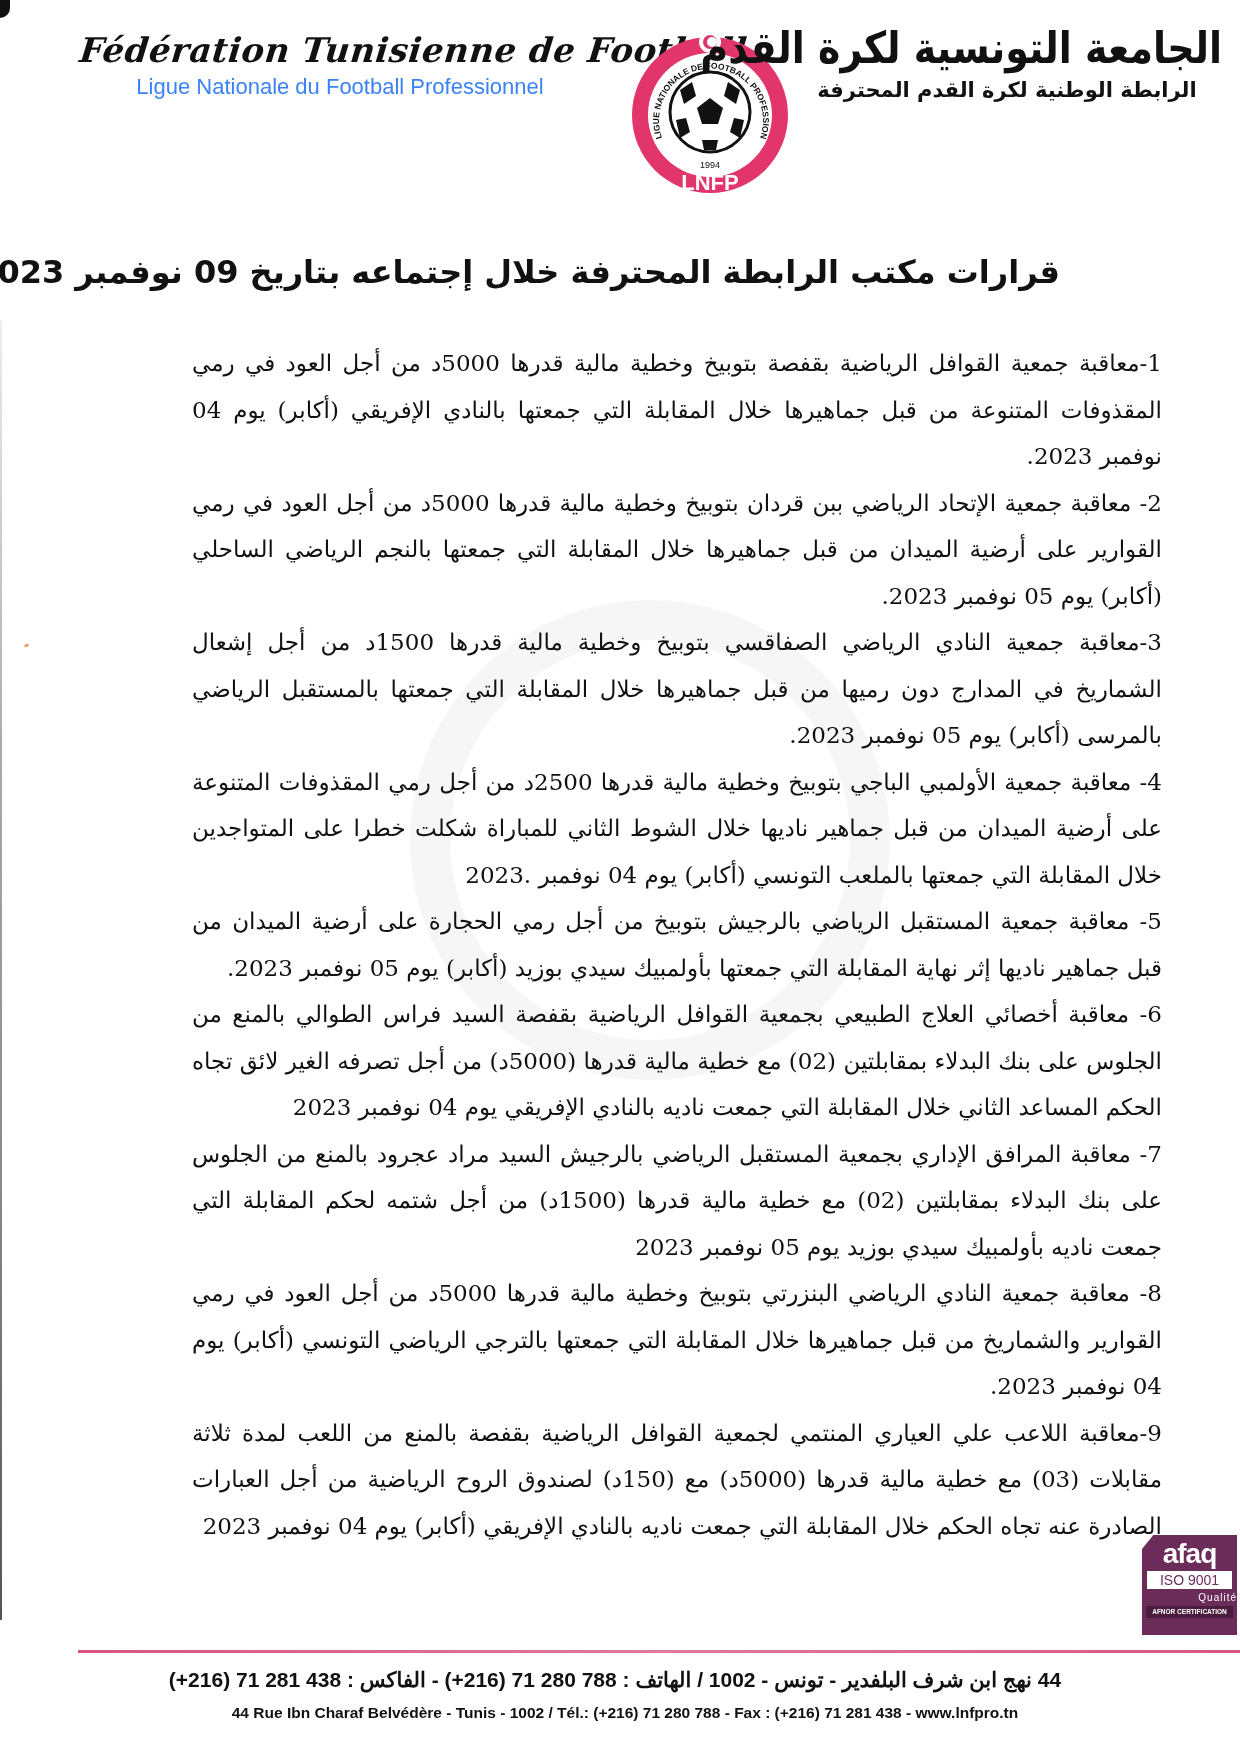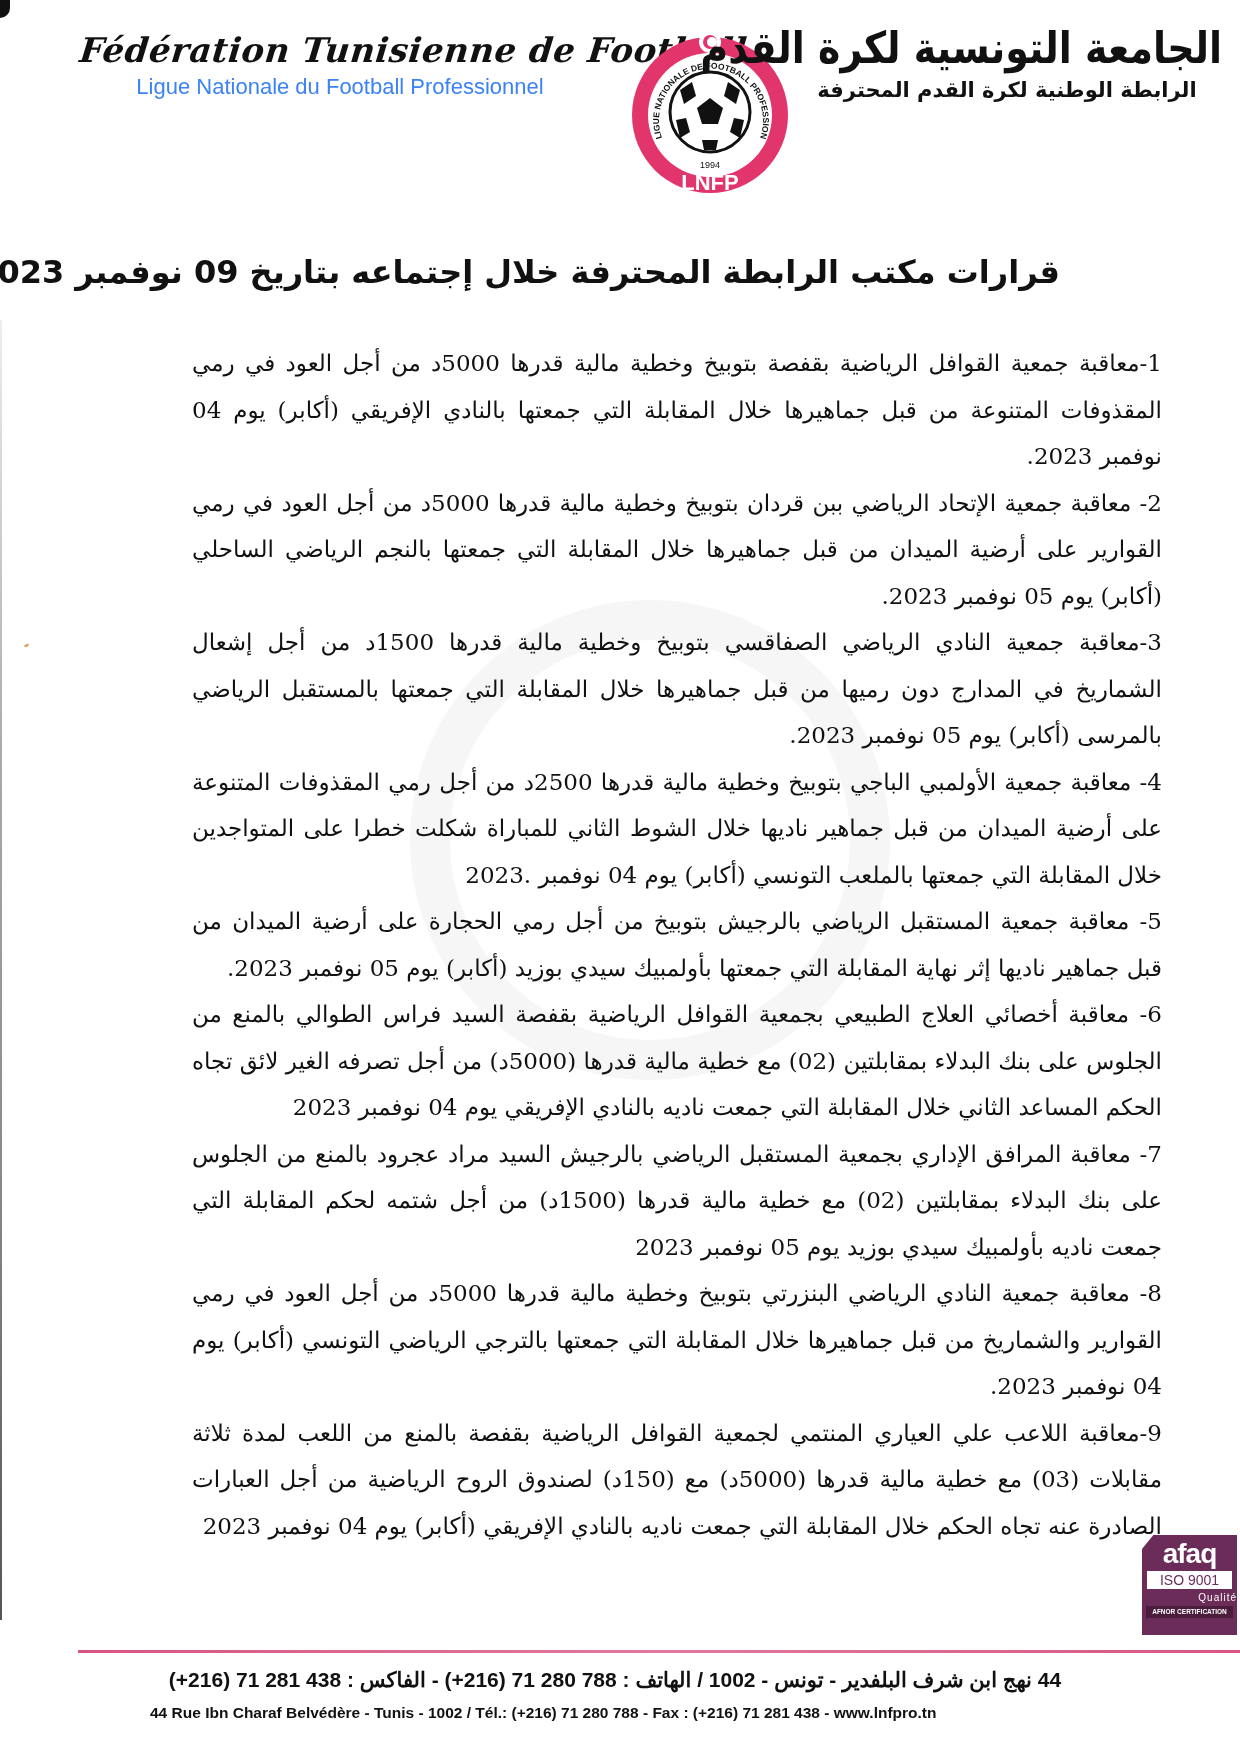--- a/index.html
+++ b/index.html
@@ -75,21 +75,21 @@
     
     .footer-rule {
       position: absolute; left: 78px; top: 1650px; width: 1170px; height: 3px;
       background: linear-gradient(90deg, #d9557f, #e0799a, #d9557f);
     }
     .footer-ar {
       position: absolute; left: 150px; right: 160px; top: 1668px; direction: rtl; text-align: center;
       font-family: "Liberation Sans", sans-serif; font-weight: bold; font-size: 21px; white-space: nowrap; color: #111;
     }
     .footer-fr {
-      position: absolute; left: 150px; right: 140px; top: 1704px; text-align: left;
+      position: absolute; left: 150px; right: 140px; top: 1704px; text-align: center;
       font-family: "Liberation Sans", sans-serif; font-weight: bold; font-size: 15.5px; white-space: nowrap; color: #111;
     }
   </style>
 </head>
 <body>
 
 <div class="scan-edge"></div>
 <div class="scan-edge-left"></div>
 <div class="speck" style="left:24px; top:644px;"></div>
 

